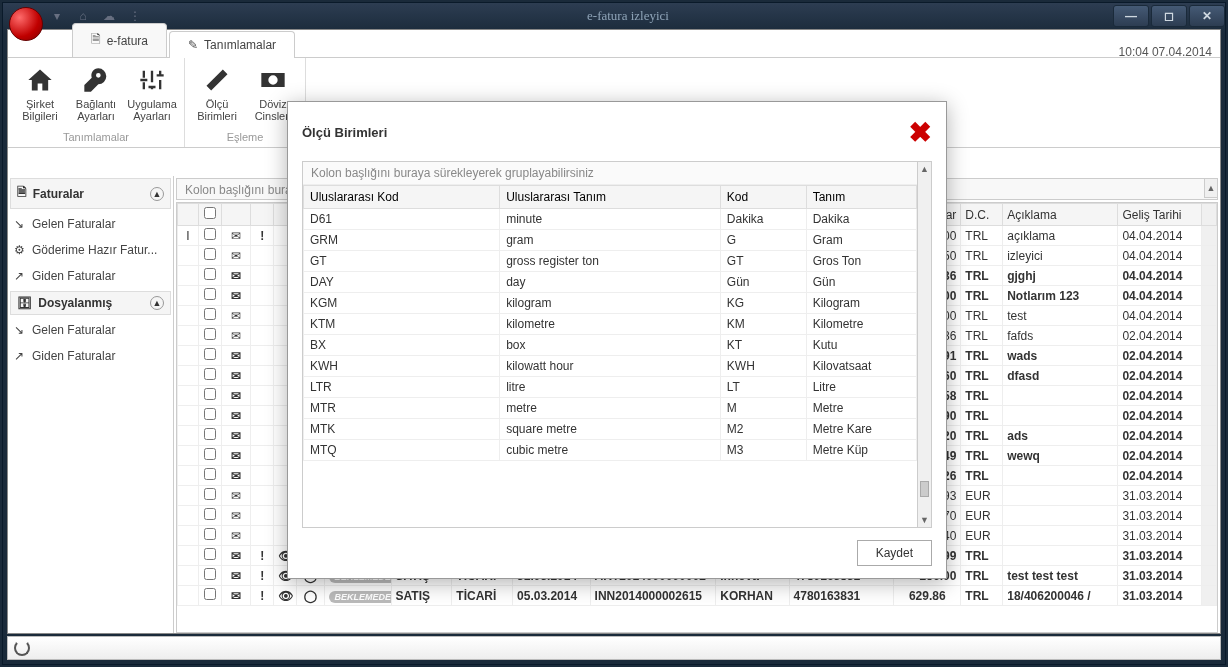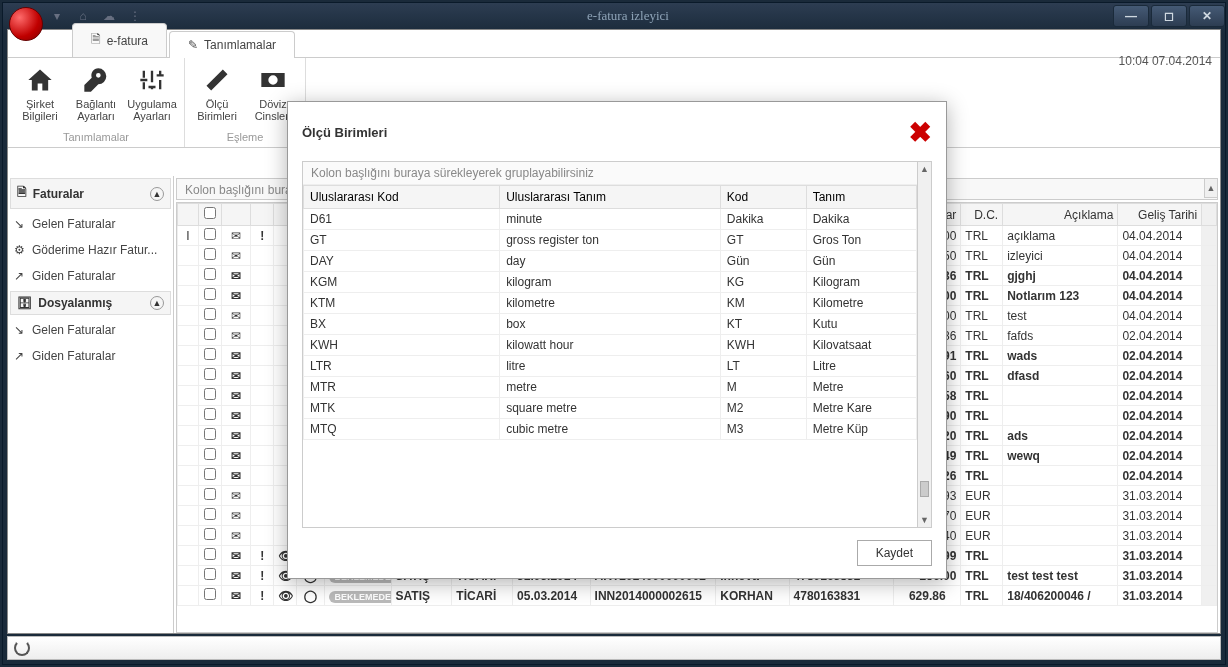--- a/index.html
+++ b/index.html
@@ -9,46 +9,46 @@
 .titlebar .logo { width: 34px; height: 34px; background: radial-gradient(circle at 30% 30%, #ff6b6b, #c00000 60%, #800000); border-radius: 50%; margin: 2px 6px 0 4px; border: 1px solid #600; position: absolute; top: 2px; left: 2px; z-index: 5; }
 .titlebar .taricons { display: flex; gap: 6px; margin-left: 44px; }
 .titlebar .taricons span { width: 20px; height: 18px; opacity: .5; display: flex; align-items: center; justify-content: center; color:#aab; }
 .titlebar .title { flex: 1; text-align: center; color: #8fa4b8; font-size: 13px; font-family: Liberation Serif, serif; }
 .winbtns { display: flex; }
 .winbtns div { width: 36px; height: 22px; background: linear-gradient(#455a75,#2d3d52); border: 1px solid #1a2a3a; margin-left: 2px; display:flex;align-items:center;justify-content:center;color:#cfd8e0;font-weight:bold; border-radius:3px;}
 .content { position: absolute; top: 26px; left: 4px; right: 4px; bottom: 30px; background: #fff; border: 1px solid #888; }
 .tabs { height: 28px; border-bottom: 1px solid #ccc; display: flex; align-items: flex-end; padding-left: 64px; position: relative;}
 .tab { padding: 6px 18px; border: 1px solid #ccc; border-bottom: none; background: #f8f8f8; color: #444; margin-right: 2px; border-radius: 4px 4px 0 0; display:flex;align-items:center;gap:6px;}
 .tab.active { background: #fff; position: relative; top: 1px; }
-.datetime { position: absolute; right: 8px; top: 24px; color: #555; }
+.datetime { position: absolute; right: 8px; top: 15px; color: #555; }
 .ribbon { height: 90px; border-bottom: 1px solid #ccc; display: flex; }
 .rgroup { border-right: 1px solid #ddd; padding: 2px 8px; display:flex;flex-direction:column; }
 .rgroup .items { flex:1; display:flex; gap:8px; align-items:flex-start; padding-top:4px;}
 .ritem { display:flex;flex-direction:column;align-items:center;gap:2px;color:#444; width:48px;}
 .ritem .ic { width:32px;height:32px;display:flex;align-items:center;justify-content:center;color:#333;}
 .ritem .ic svg { width:28px;height:28px;fill:#333;}
 .ritem .lbl { font-size:11px;text-align:center;line-height:12px;}
 .rgroup .cap { text-align:center;color:#999;font-size:11px;padding:2px 0;}
 .rgroup.iconrow .items { gap:18px; padding-top:12px; }
 .body { position:absolute; top:146px; left:0; right:0; bottom:0; display:flex;}
 .sidebar { width:166px; border-right:1px solid #ccc; background:#fff; overflow:hidden;}
 .navhdr { background:#f5f5f5;border:1px solid #ddd;margin:2px;padding:4px 6px;font-weight:bold;color:#333;display:flex;align-items:center;gap:6px;}
 .navhdr .exp { margin-left:auto;width:14px;height:14px;border:1px solid #999;border-radius:50%;display:flex;align-items:center;justify-content:center;font-size:9px;}
 .navitem { padding:6px 6px 6px 24px;color:#444;display:flex;align-items:center;gap:6px;position:relative;overflow:hidden;white-space:nowrap;text-overflow:ellipsis;}
 .navitem .ic { position:absolute;left:6px;top:6px;width:14px;height:14px;}
 .main { flex:1; position:relative; overflow:hidden;}
 .grouphdr { height:22px;border:1px solid #ccc;background:#f8f8f8;color:#888;padding:4px 8px;margin:2px;}
 .grid { position:absolute; top:26px; left:2px; right:2px; bottom:0; border:1px solid #ccc; overflow:hidden;}
 .grid table { border-collapse:collapse; width:100%; table-layout:fixed;}
-.grid th { background:#f5f5f5;border:1px solid #ddd;padding:3px 4px;text-align:right;color:#333;font-weight:normal;height:22px;overflow:hidden;}
+.grid th { background:#f5f5f5;border:1px solid #ddd;padding:3px 4px;text-align:left;color:#333;font-weight:normal;height:22px;overflow:hidden;}
 .grid td { border:1px solid #eee;padding:2px 4px;height:20px;color:#333;overflow:hidden;white-space:nowrap;}
 .grid tr.bold td { font-weight:bold;}
 .grid .ck { width:18px;text-align:center;}
 .grid .ic { width:22px;text-align:center;}
-.badge { background:#bbb;color:#fff;border-radius:9px;padding:1px 6px;font-size:9px;display:inline-block;}
+.badge { background:#bbb;color:#fff;border-radius:9px;padding:1px 6px;font-size:9px;display:inline-block;font-style:italic;}
 .env { color:#777;}
 .warn { color:#d00;font-weight:bold;}
 .eye { color:#999;}
 .grid .scrollcol { width:14px;background:#f0f0f0;border-left:1px solid #ccc;}
 
 .dialog { position:absolute; left:284px; top:98px; width:660px; height:478px; background:#fff; border:1px solid #999; box-shadow:0 4px 20px rgba(0,0,0,.3); z-index:20; display:flex;flex-direction:column;}
 .dialog .dhdr { padding:14px 14px 8px; display:flex; align-items:center;}
 .dialog .dhdr .ttl { font-weight:bold;color:#333;font-size:13px;}
 .dialog .dhdr .close { margin-left:auto;color:#c00;font-size:28px;font-weight:bold;cursor:pointer;}
 .dialog .dbody { flex:1; margin:4px 14px; border:1px solid #ccc; display:flex;flex-direction:column;overflow:hidden;}
@@ -675,20 +675,26 @@
               </tr>
                 </thead>
               <tbody id="dgridbody">
                   <tr>
                     <td>D61</td>
                     <td>minute</td>
                     <td>Dakika</td>
                     <td>Dakika</td>
                   </tr>
                   <tr>
+                    <td>GRM</td>
+                    <td>gram</td>
+                    <td>G</td>
+                    <td>Gram</td>
+                  </tr>
+                  <tr>
                     <td>GT</td>
                     <td>gross register ton</td>
                     <td>GT</td>
                     <td>Gros Ton</td>
                   </tr>
                   <tr>
                     <td>DAY</td>
                     <td>day</td>
                     <td>Gün</td>
                     <td>Gün</td>

